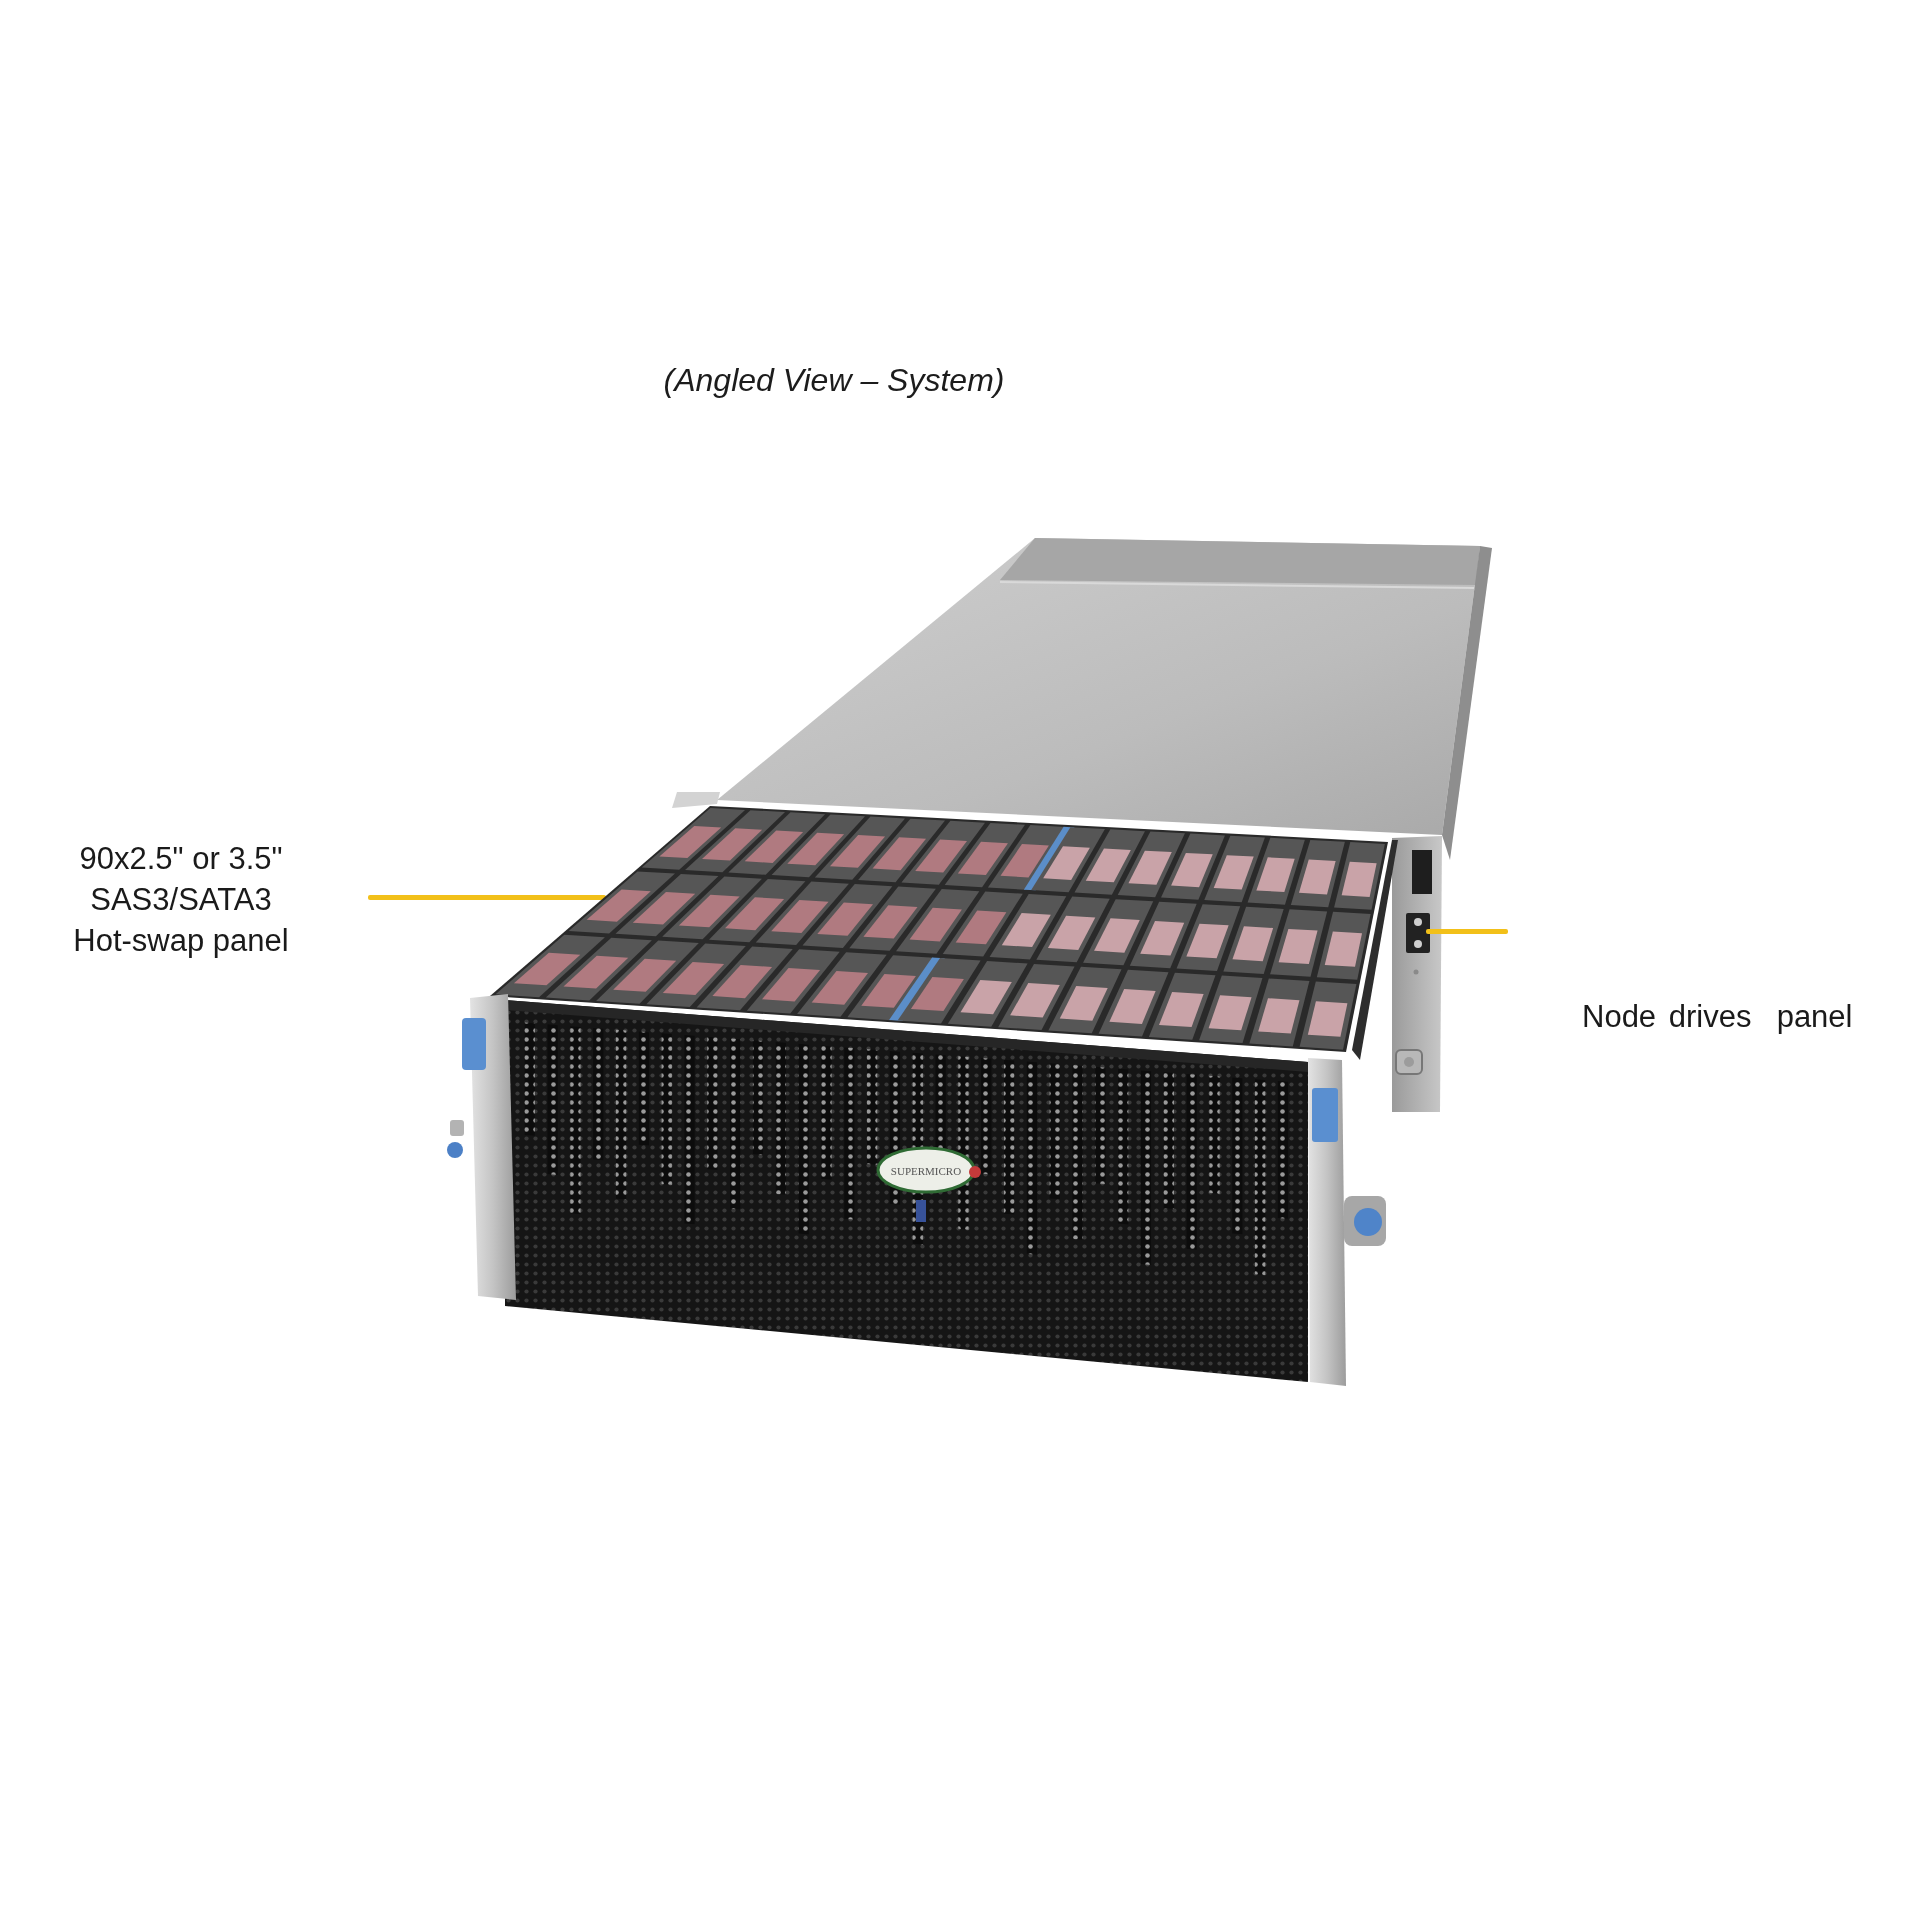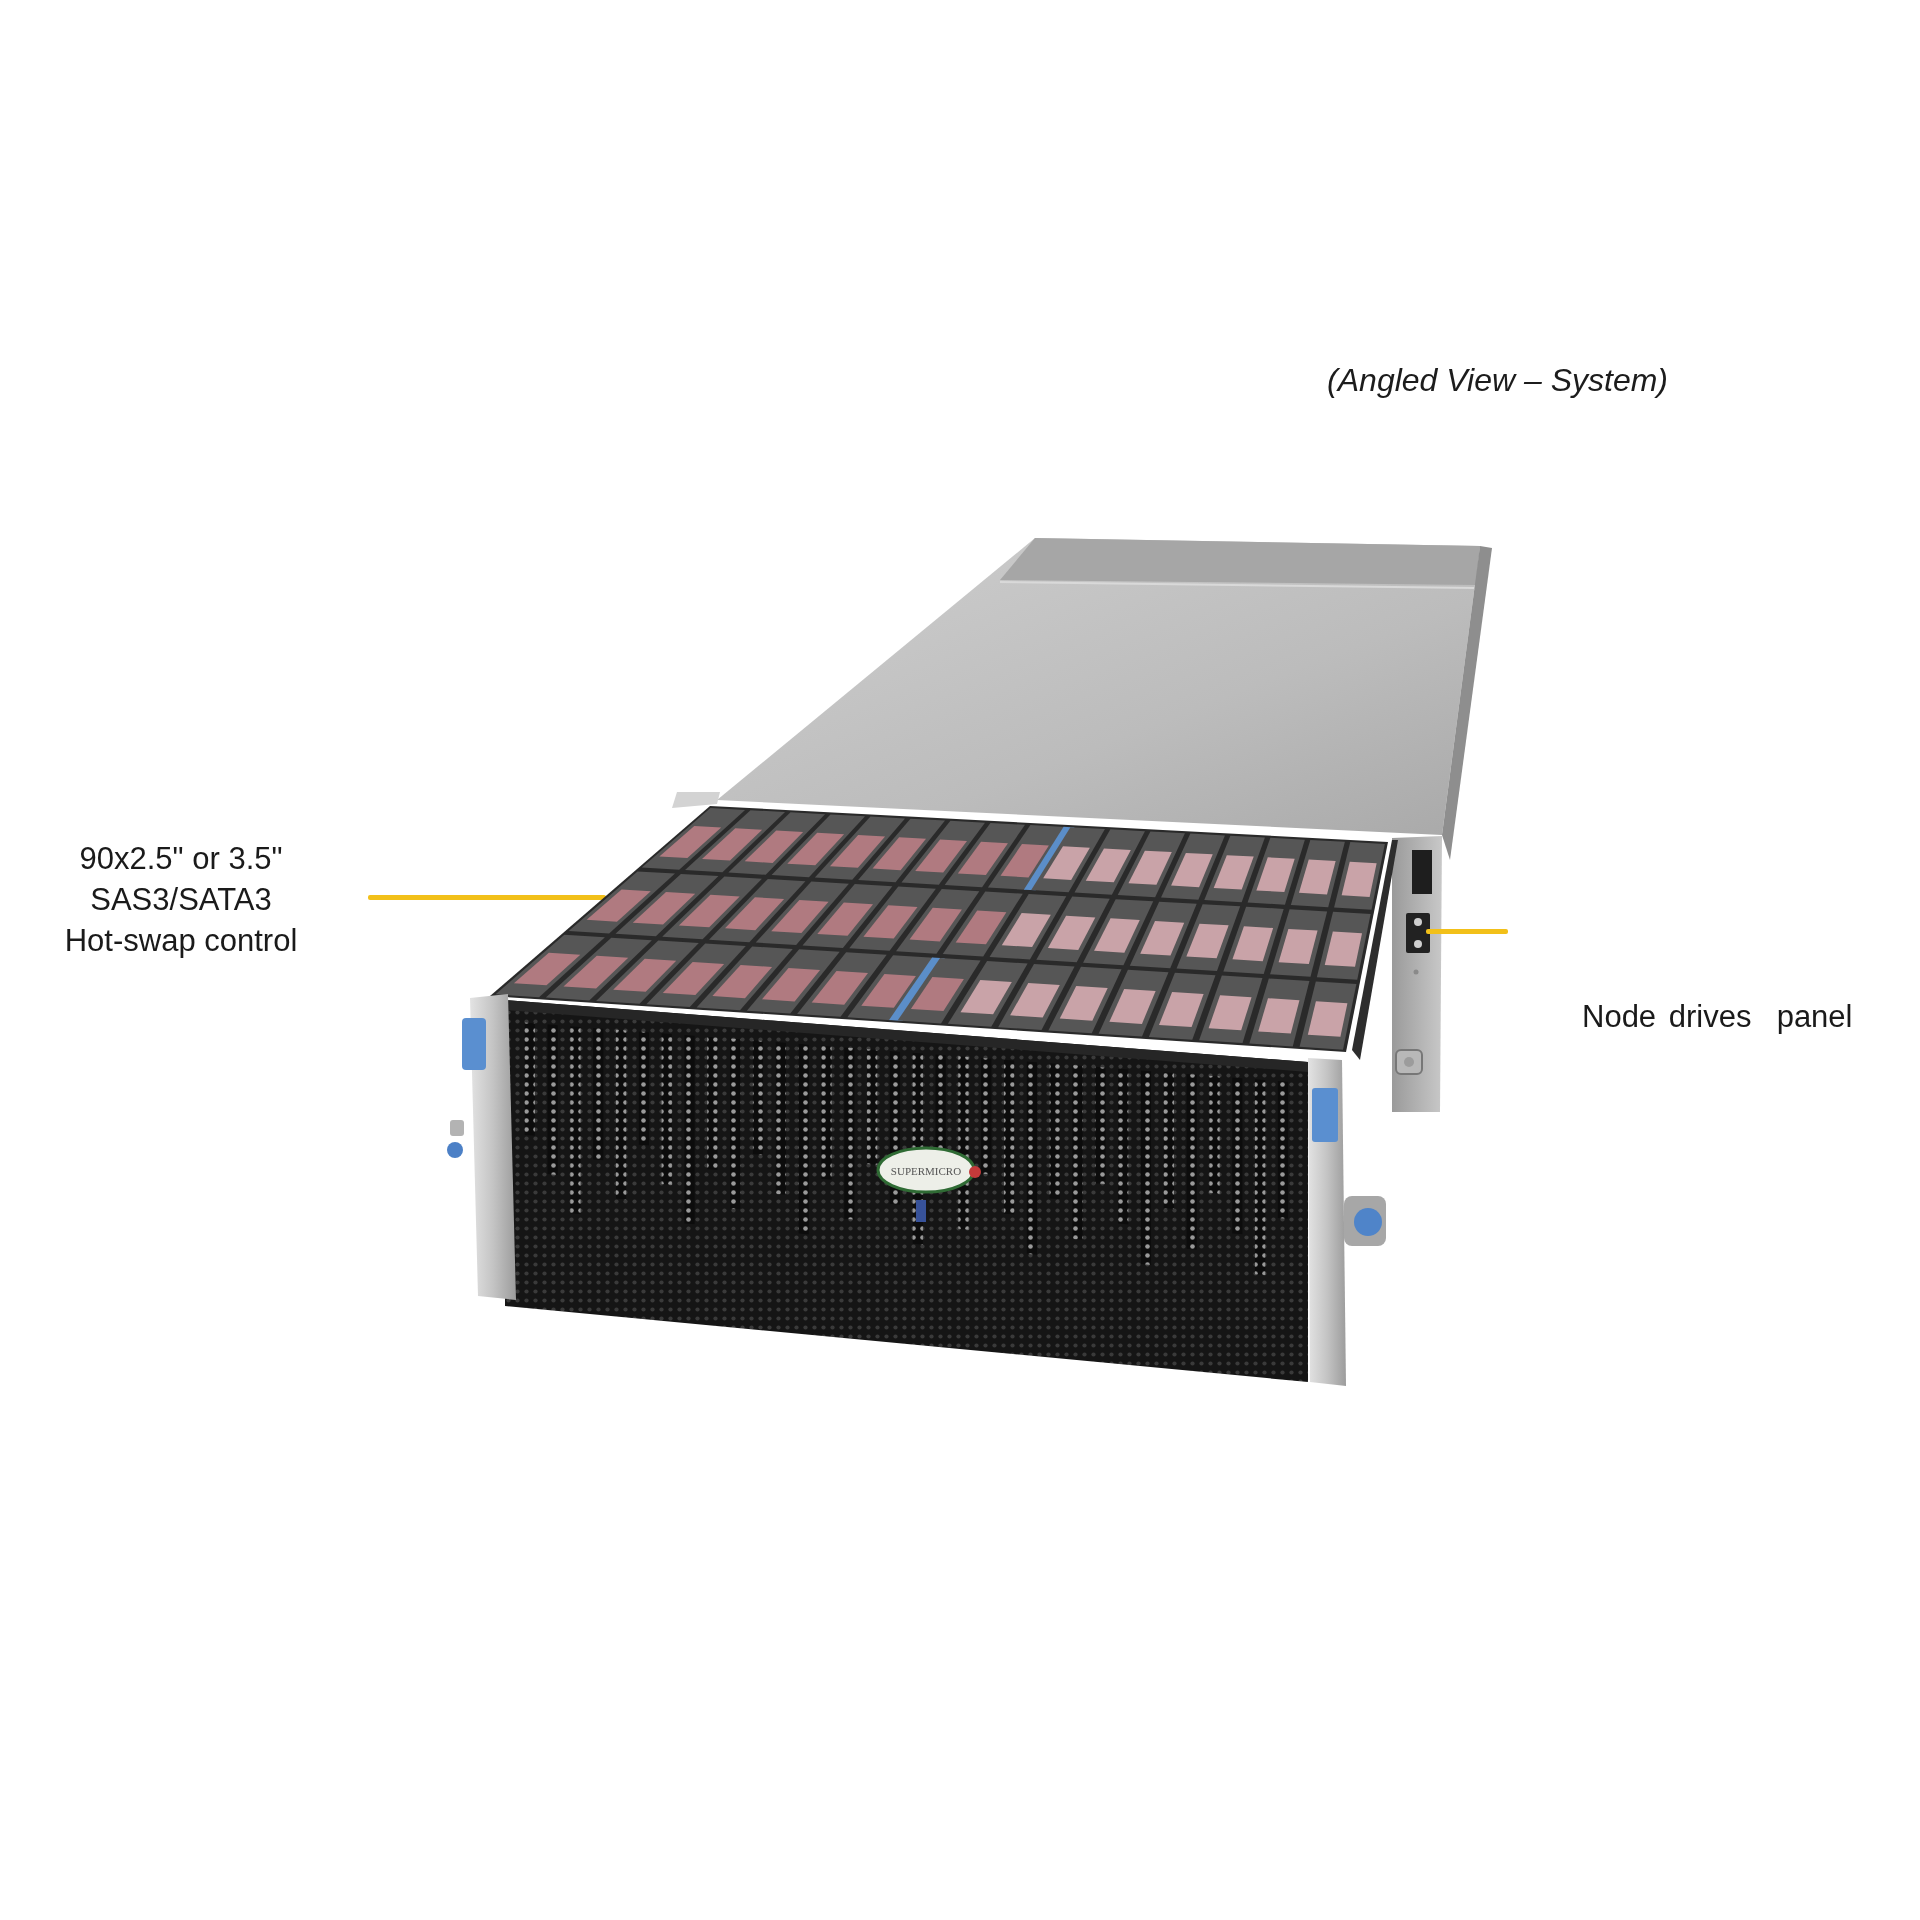--- a/index.html
+++ b/index.html
@@ -1,34 +1,34 @@
 <!DOCTYPE html>
 <html><head>
 <meta charset="utf-8">
 <style>
   html, body { margin: 0; padding: 0; background: #ffffff; }
   body { width: 1920px; height: 1920px; position: relative; overflow: hidden; font-family: "Liberation Sans", sans-serif; }
-  .caption { position: absolute; left: 0; width: 1668px; top: 362px; text-align: right; font-size: 32px; font-style: italic; color: #1c1c1c; }
+  .caption { position: absolute; left: 0; width: 1668px; top: 362px; text-align: center; font-size: 32px; font-style: italic; color: #1c1c1c; }
   .callout { position: absolute; font-size: 31px; line-height: 41px; color: #1a1a1a; }
   .callout-left { left: 50px; top: 838px; width: 262px; text-align: center; }
   .callout-right { left: 1582px; top: 914px; white-space: pre; word-spacing: 4px; }
   .leader { position: absolute; height: 5px; background: #f2c019; border-radius: 2px; }
   .leader-left { left: 368px; top: 895px; width: 238px; }
   .leader-right { left: 1426px; top: 929px; width: 82px; }
   svg.server { position: absolute; left: 0; top: 0; }
 </style>
 </head>
 <body>
 
 <div class="caption">(Angled View – System)</div>
 
 <div class="callout callout-left">
   <div>90x2.5" or 3.5"</div>
   <div>SAS3/SATA3</div>
-  <div>Hot-swap control</div>
+  <div>Hot-swap panel</div>
 </div>
 <div class="leader leader-left"></div>
 
 <div class="callout callout-right">
   <div>Node drives  panel</div>
 </div>
 
 <svg class="server" width="1920" height="1920" viewBox="0 0 1920 1920">
   <defs>
     <linearGradient id="lidGrad" x1="0" y1="0" x2="1" y2="1">

